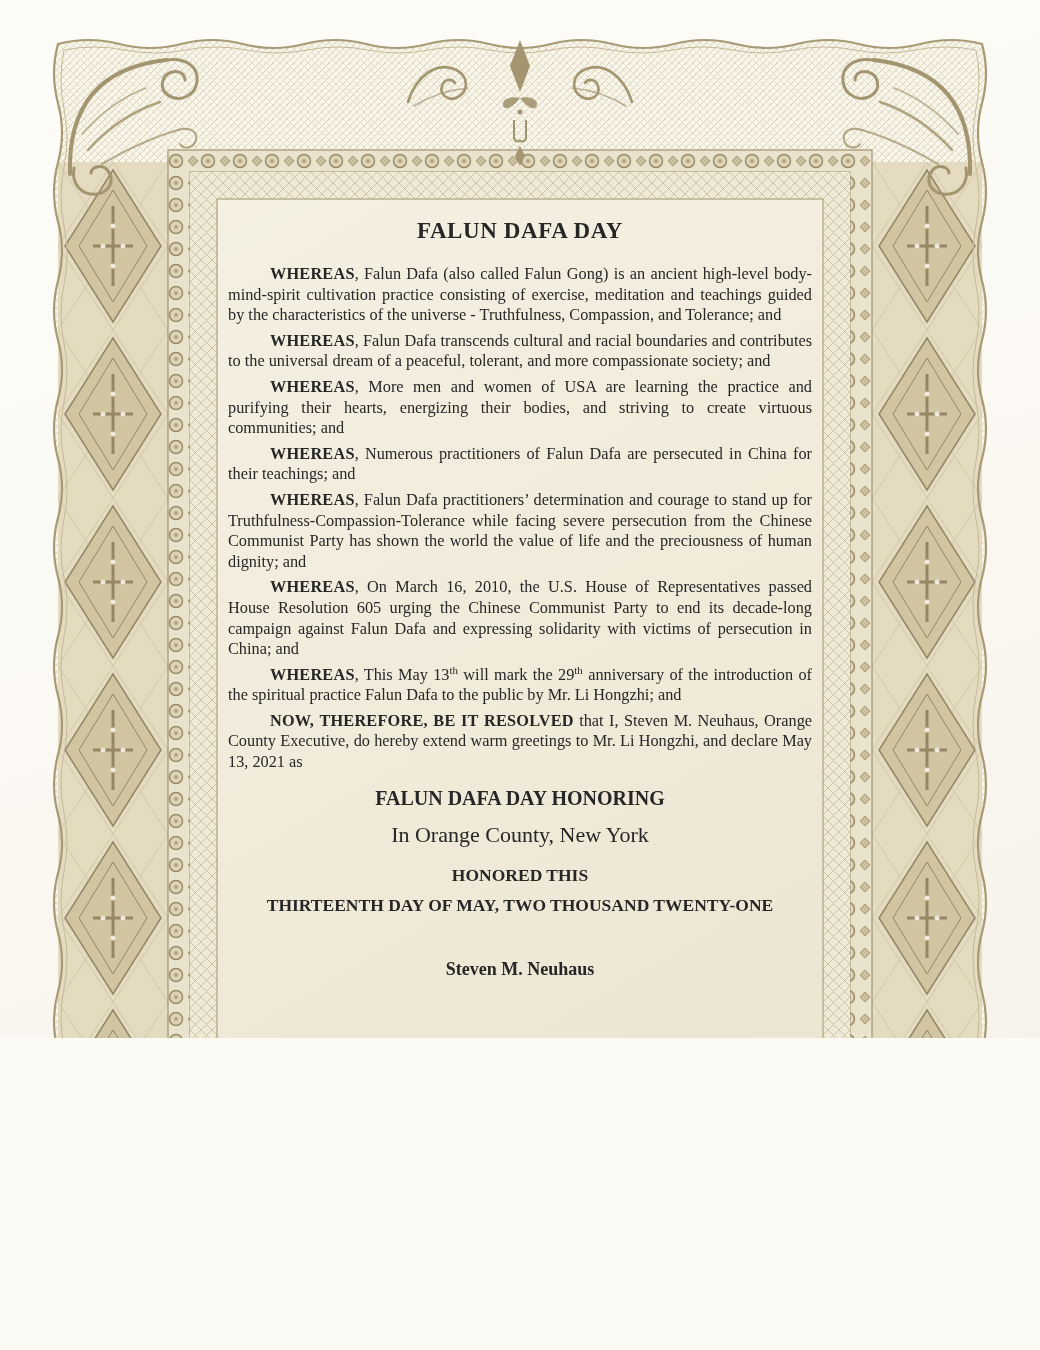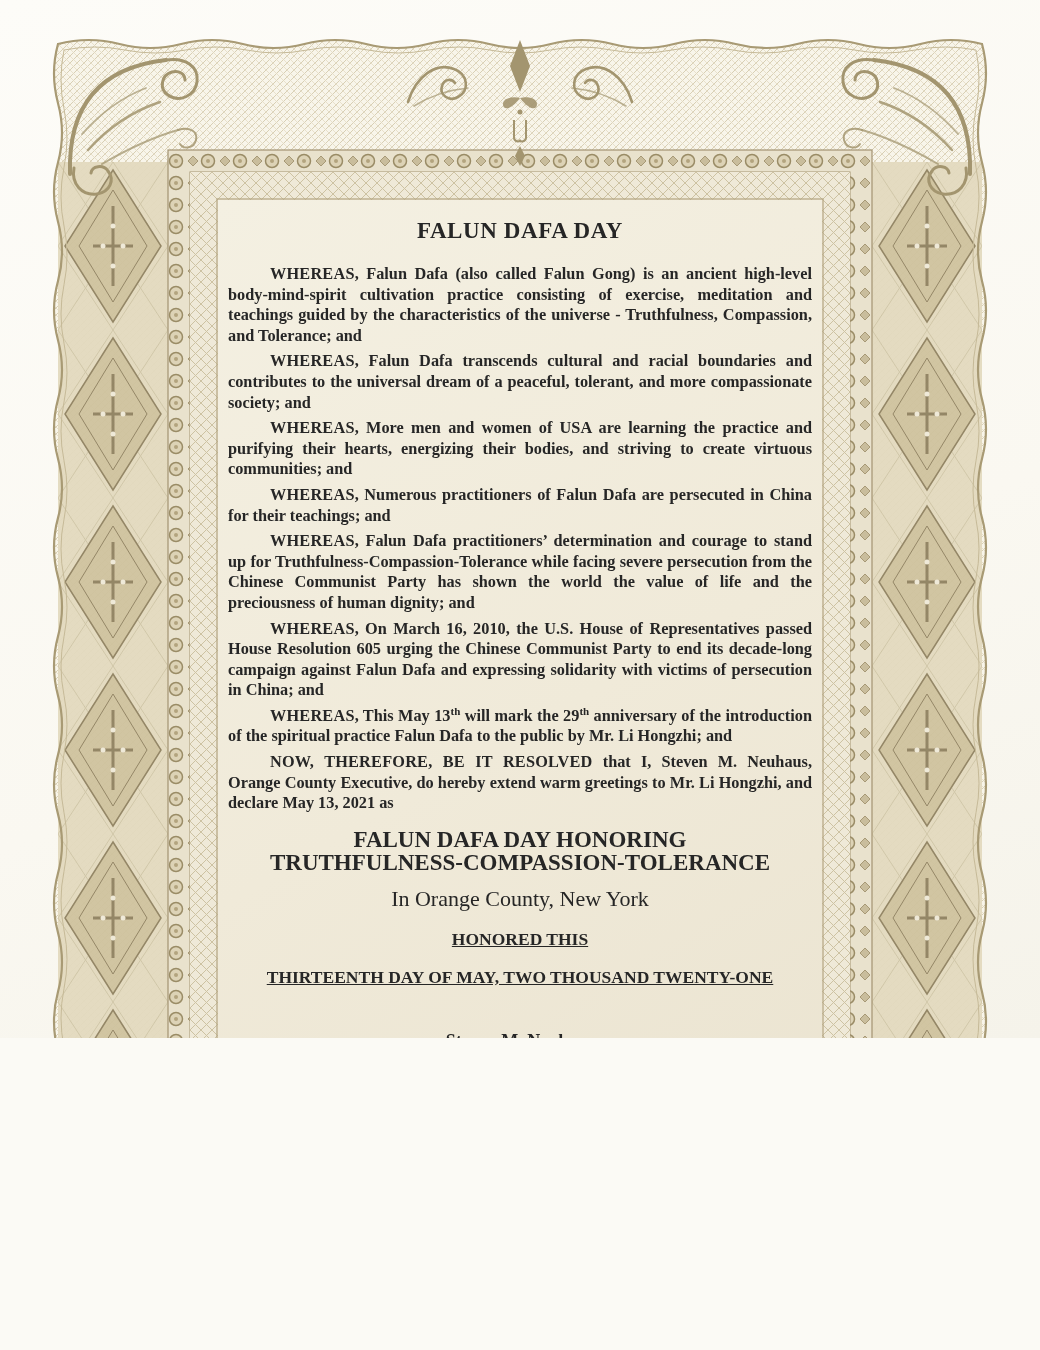--- a/index.html
+++ b/index.html
@@ -4,26 +4,26 @@
 <style>
   html,body{margin:0;padding:0;background:#fbfaf5;}
   .page{position:relative;width:1040px;height:1038px;margin:0 auto;overflow:hidden;
         background:linear-gradient(160deg,#fdfcf8 0%,#faf8f1 60%,#f5f3ea 100%);
         font-family:"Liberation Serif","DejaVu Serif",serif;color:#262626;}
   #borderArt{position:absolute;left:0;top:0;}
   .paper{position:absolute;left:218px;top:200px;width:604px;height:938px;
          background:linear-gradient(150deg,#f4f0e2 0%,#f0ead9 55%,#ebe4d1 100%);}
   .content{position:absolute;left:228px;top:200px;width:584px;z-index:3;}
   .title{font-size:23px;font-weight:bold;text-align:center;letter-spacing:.6px;margin:18px 0 20px 0;}
-  .para{font-size:16.3px;line-height:20.6px;text-align:justify;text-indent:42px;margin:0 0 5px 0;font-weight:bold;}
+  .para{font-size:16.3px;line-height:20.6px;text-align:justify;text-indent:42px;margin:0 0 5px 0;}
   .para strong{letter-spacing:.2px;}
   .para sup{font-size:11px;line-height:0;}
-  .proc{font-weight:bold;text-align:center;font-size:23px;line-height:23px;margin-top:14px;}
+  .proc{font-weight:bold;text-align:center;font-size:20px;line-height:23px;margin-top:14px;}
   .loc{text-align:center;font-size:22px;margin-top:12px;}
-  .honored{font-weight:bold;text-align:center;font-size:17.5px;line-height:22px;margin-top:16px;text-decoration:underline;}
+  .honored{font-weight:bold;text-align:center;font-size:17.5px;line-height:22px;margin-top:16px;}
   .sigblock{text-align:center;font-weight:bold;font-size:18px;line-height:23px;margin-top:42px;}
   #sig{position:absolute;left:380px;top:1042px;z-index:5;}
   #sealWrap{position:absolute;left:731px;top:1062px;width:232px;height:232px;z-index:6;
             filter:drop-shadow(1px 3px 4px rgba(60,50,10,.3));}
 </style>
 </head>
 <body>
 
 <div class="page">
 
@@ -131,26 +131,25 @@
         <p class="para"><strong>WHEREAS</strong><span>, Falun Dafa transcends cultural and racial boundaries and contributes to the universal dream of a peaceful, tolerant, and more compassionate society; and</span></p>
         <p class="para"><strong>WHEREAS</strong><span>, More men and women of USA are learning the practice and purifying their hearts, energizing their bodies, and striving to create virtuous communities; and</span></p>
         <p class="para"><strong>WHEREAS</strong><span>, Numerous practitioners of Falun Dafa are persecuted in China for their teachings; and</span></p>
         <p class="para"><strong>WHEREAS</strong><span>, Falun Dafa practitioners’ determination and courage to stand up for Truthfulness-Compassion-Tolerance while facing severe persecution from the Chinese Communist Party has shown the world the value of life and the preciousness of human dignity; and</span></p>
         <p class="para"><strong>WHEREAS</strong><span>, On March 16, 2010, the U.S. House of Representatives passed House Resolution 605 urging the Chinese Communist Party to end its decade-long campaign against Falun Dafa and expressing solidarity with victims of persecution in China; and</span></p>
         <p class="para"><strong>WHEREAS</strong><span>, This May 13</span><sup>th</sup><span> will mark the 29</span><sup>th</sup><span> anniversary of the introduction of the spiritual practice Falun Dafa to the public by Mr. Li Hongzhi; and</span></p>
         <p class="para"><strong>NOW, THEREFORE, BE IT RESOLVED</strong><span> that I, Steven M. Neuhaus, Orange County Executive, do hereby extend warm greetings to Mr. Li Hongzhi, and declare May 13, 2021 as</span></p>
       </div>
 
     <div class="proc">FALUN DAFA DAY HONORING</div>
-    <div class="proc" style="margin-top:0">TRUTHFULNESS-COMPASSION-TOLERANCE</div>
 
     <div class="loc">In Orange County, New York</div>
 
     <div class="honored">HONORED THIS</div>
-    <div class="honored" style="margin-top:16px">THIRTEENTH DAY OF MAY, TWO THOUSAND TWENTY-ONE</div>
+    <div class="honored" style="margin-top:8px">THIRTEENTH DAY OF MAY, TWO THOUSAND TWENTY-ONE</div>
 
     <div class="sigblock">
       <div>Steven M. Neuhaus</div>
     </div>
   </div>
 
   <svg id="sig" width="360" height="70" viewBox="0 0 360 70">
     <g fill="none" stroke="#1d1d1d" stroke-linecap="round" stroke-linejoin="round">
       <path d="M40,64 C60,50 90,30 140,18 C220,4 290,6 334,16" stroke-width="2"></path>
       <path d="M96,54 C104,36 116,22 124,20 C130,19 122,44 126,48 C130,52 140,32 148,22 C153,15 159,13 160,18 C162,24 155,42 158,47" stroke-width="2.2"></path>

